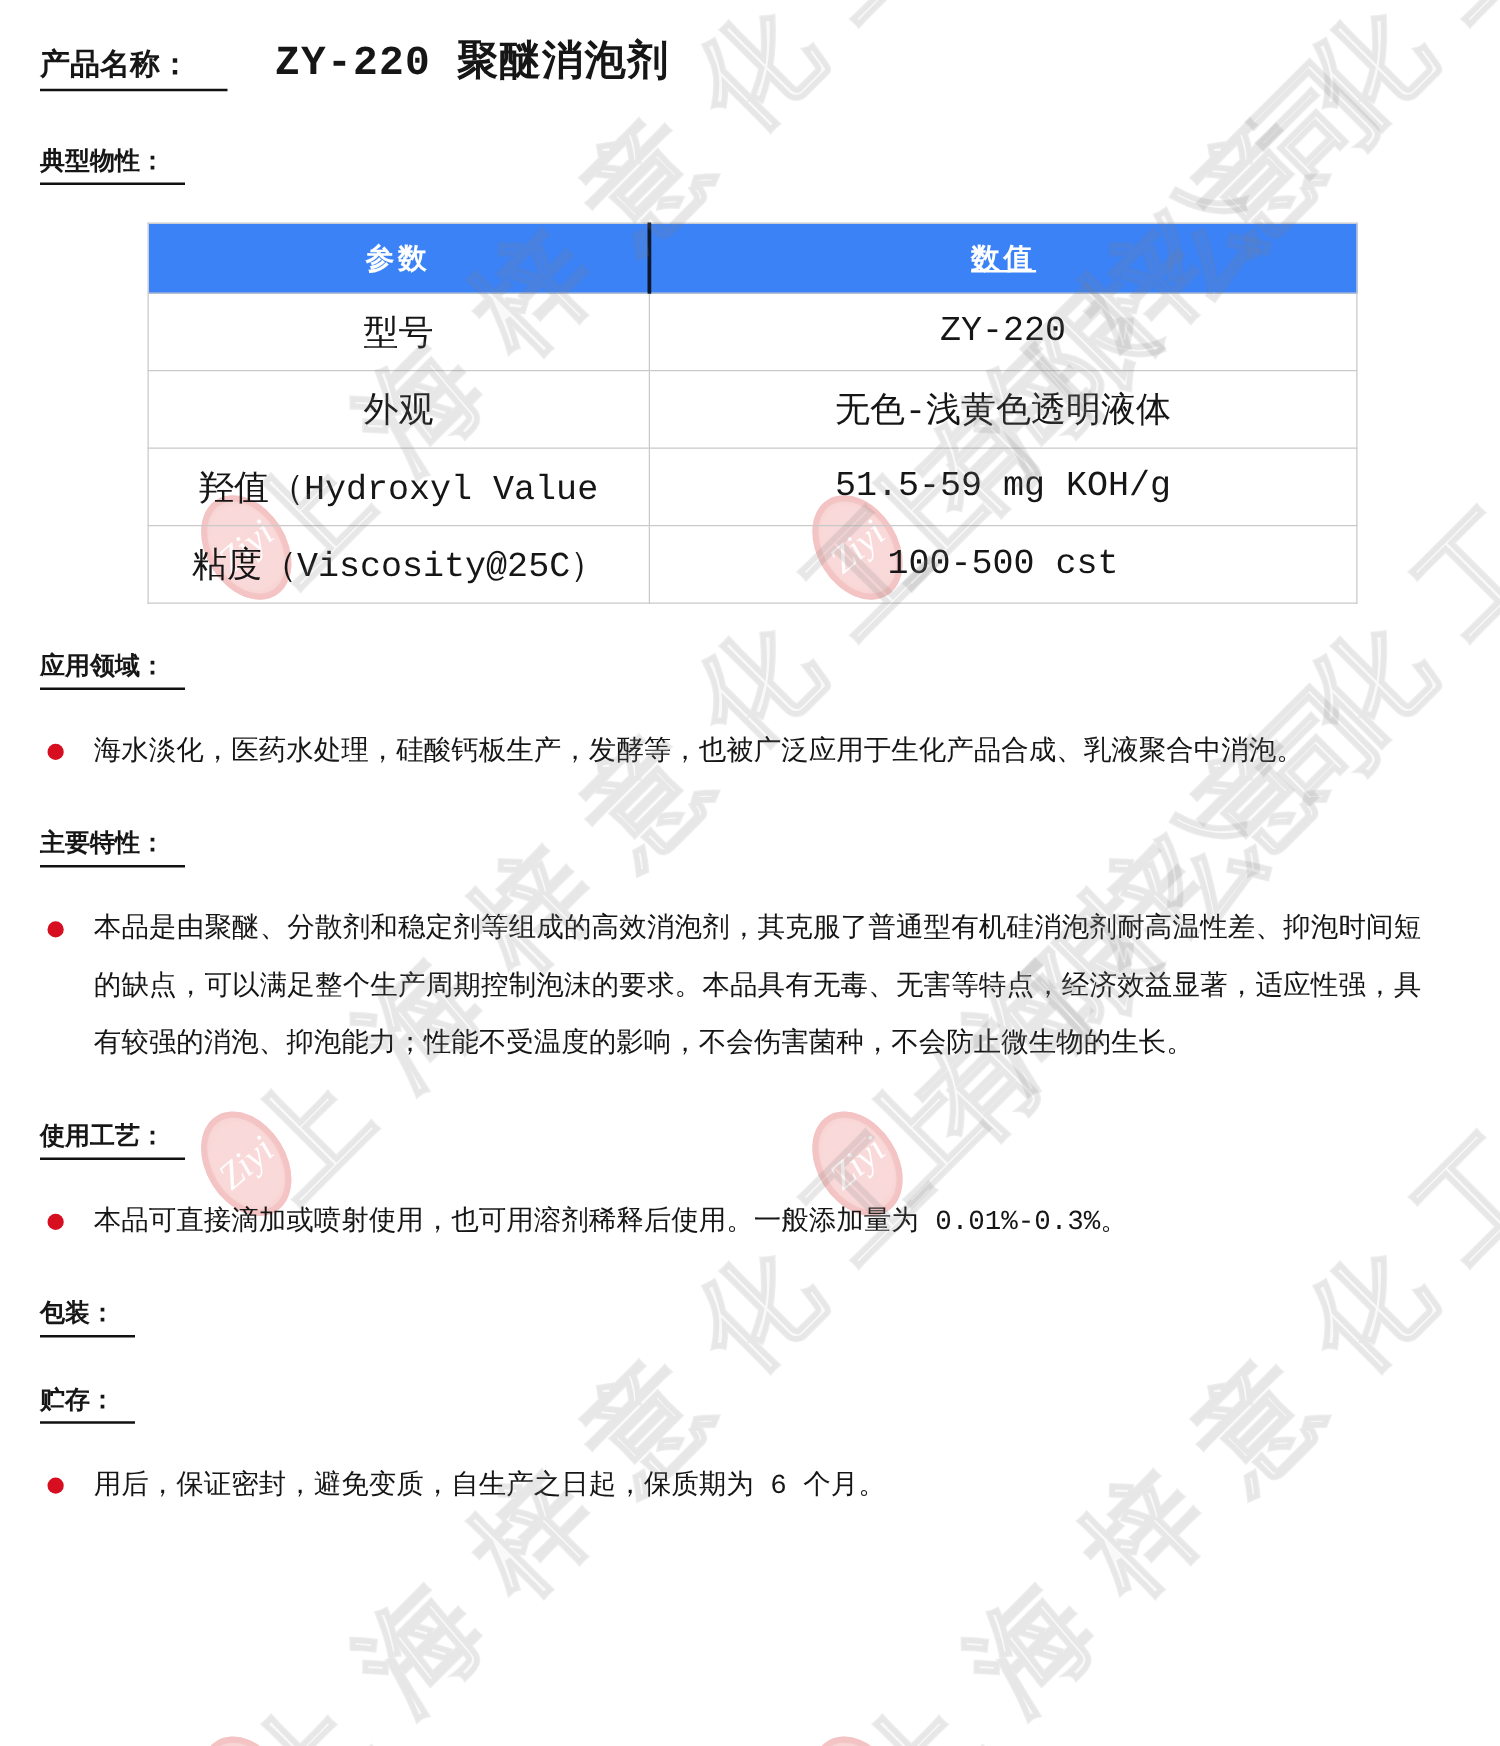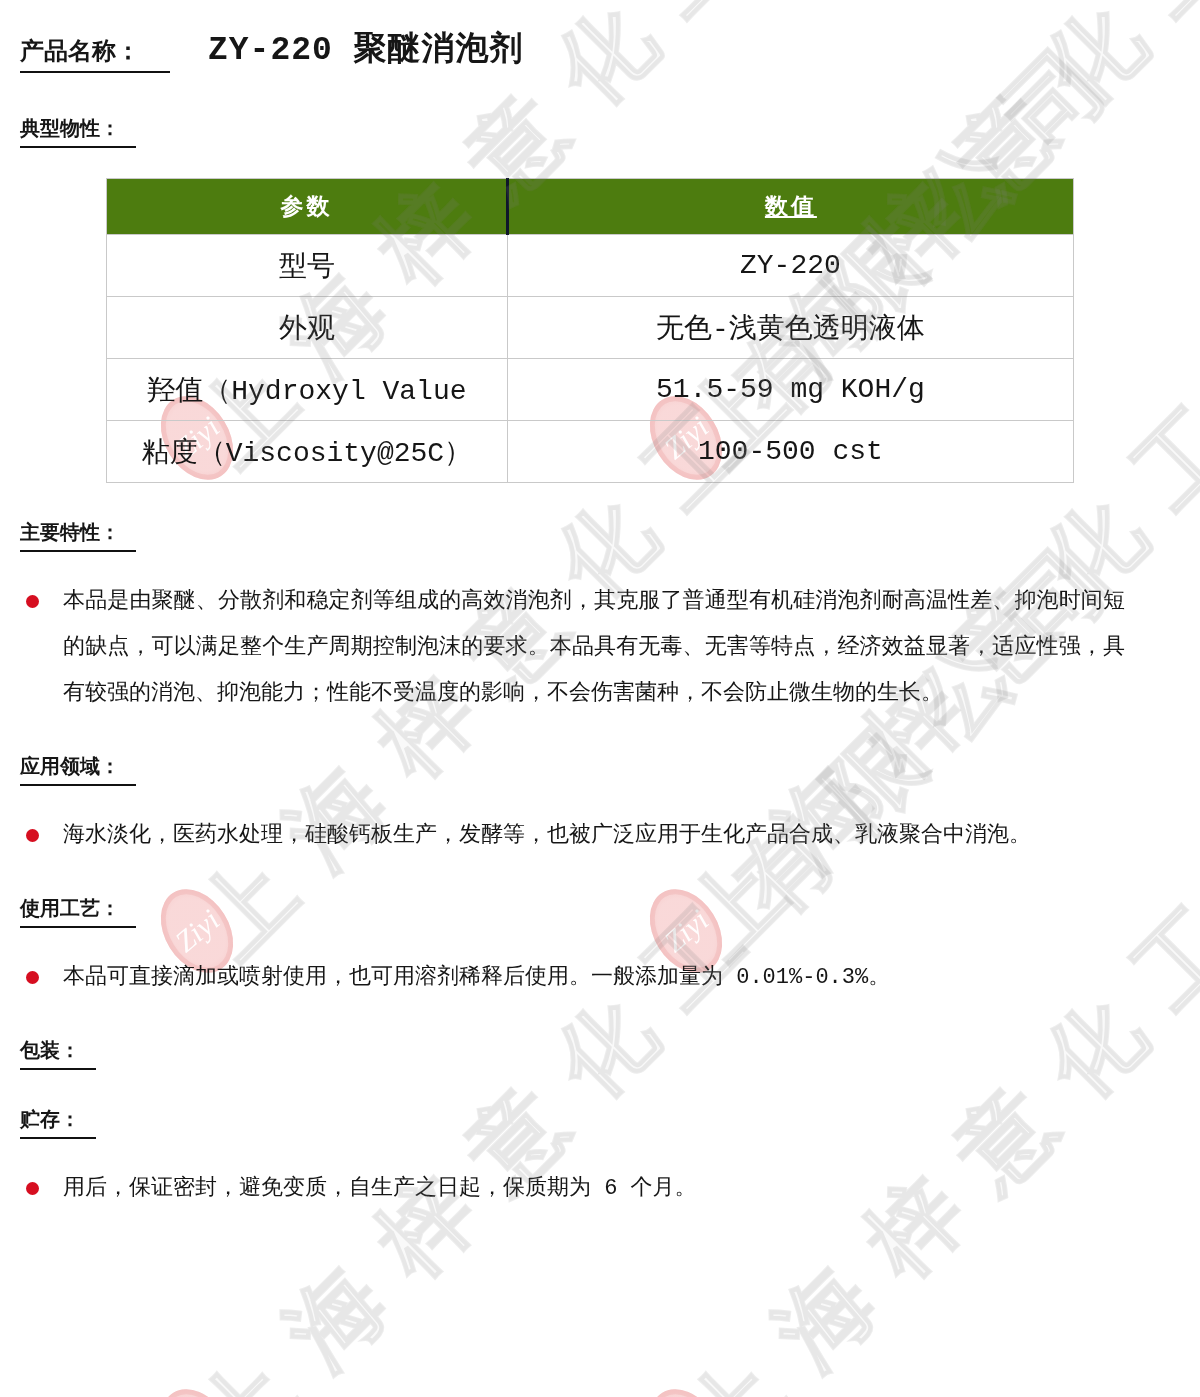--- a/index.html
+++ b/index.html
@@ -37,21 +37,21 @@
   }
   .wm-logo span{
     font-family:"Liberation Serif","DejaVu Serif",serif;
     font-style:italic;
     font-size:30px;
     color:rgba(255,255,255,0.95);
     transform:rotate(-8deg);
   }
 
   
-  .content{position:relative;z-index:2;padding:26px 20px 0;}
+  .content{position:relative;z-index:2;padding:26px 32px 0;}
 
   .doc-header{display:flex;align-items:baseline;}
   .product-label{
     font-size:24px;font-weight:bold;
     border-bottom:2px solid #111;
     padding:0 30px 4px 0;
   }
   .product-title{
     font-size:33px;font-weight:bold;
     margin-left:38px;
@@ -67,21 +67,21 @@
   .props-label-wrap{margin-top:42px;}
 
   
   table.props{
     margin:30px 0 0 86px;
     width:968px;
     border-collapse:collapse;
     border:1px solid #c9c9c9;
   }
   table.props th{
-    background:#4d7c0f;
+    background:#3b82f6;
     color:#ffffff;
     font-size:23px;font-weight:bold;
     letter-spacing:3px;
     height:53px;
     border:none;
   }
   table.props th.col-value{border-left:3px solid #0f172a;text-decoration:underline;}
   table.props td{
     border:1px solid #c9c9c9;
     height:59px;
@@ -165,32 +165,32 @@
           <td>51.5-59 mg KOH/g</td>
         </tr>
         <tr>
           <td>粘度（Viscosity@25C）</td>
           <td>100-500 cst</td>
         </tr>
       </tbody>
     </table>
 
     <div class="section">
+      <span class="section-label">应用领域：</span>
+      <div class="bullet-item">
+        <span class="dot"></span>
+        <div class="bullet-text">海水淡化，医药水处理，硅酸钙板生产，发酵等，也被广泛应用于生化产品合成、乳液聚合中消泡。</div>
+      </div>
+    </div>
+
+    <div class="section">
       <span class="section-label">主要特性：</span>
       <div class="bullet-item">
         <span class="dot"></span>
         <div class="bullet-text">本品是由聚醚、分散剂和稳定剂等组成的高效消泡剂，其克服了普通型有机硅消泡剂耐高温性差、抑泡时间短的缺点，可以满足整个生产周期控制泡沫的要求。本品具有无毒、无害等特点，经济效益显著，适应性强，具有较强的消泡、抑泡能力；性能不受温度的影响，不会伤害菌种，不会防止微生物的生长。</div>
-      </div>
-    </div>
-
-    <div class="section">
-      <span class="section-label">应用领域：</span>
-      <div class="bullet-item">
-        <span class="dot"></span>
-        <div class="bullet-text">海水淡化，医药水处理，硅酸钙板生产，发酵等，也被广泛应用于生化产品合成、乳液聚合中消泡。</div>
       </div>
     </div>
 
     <div class="section">
       <span class="section-label">使用工艺：</span>
       <div class="bullet-item">
         <span class="dot"></span>
         <div class="bullet-text">本品可直接滴加或喷射使用，也可用溶剂稀释后使用。一般添加量为 0.01%-0.3%。</div>
       </div>
     </div>

